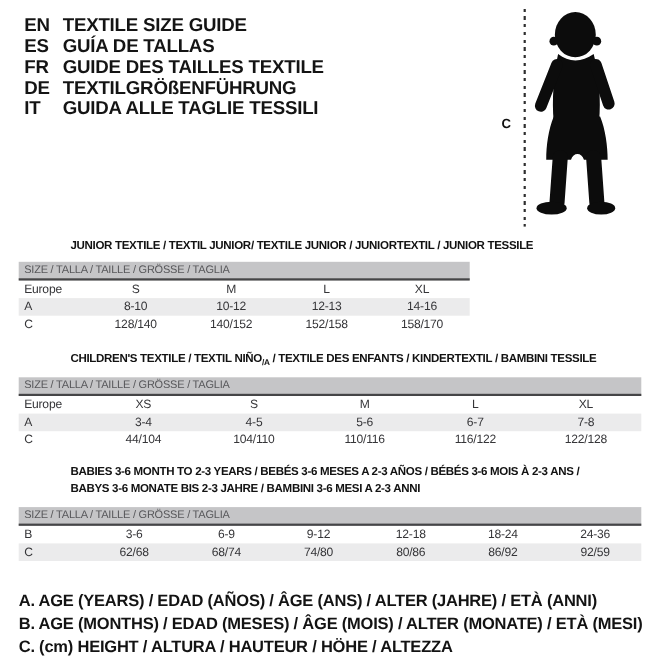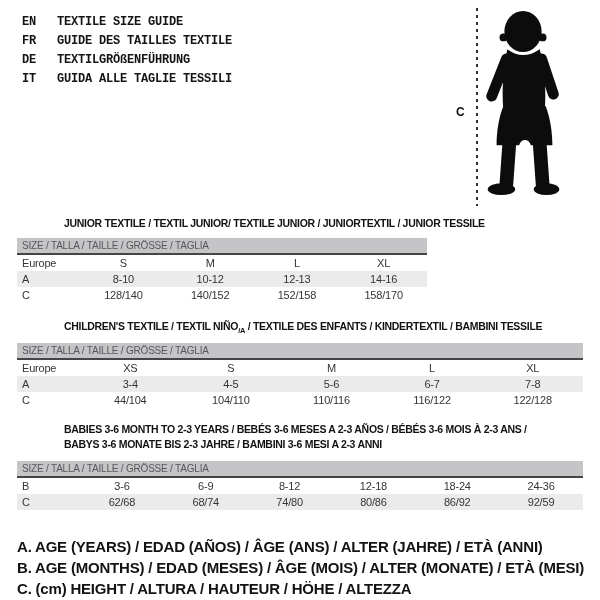--- a/index.html
+++ b/index.html
@@ -3,21 +3,21 @@
 <meta charset="utf-8">
 <style>
   html,body{margin:0;padding:0;}
   body{
     width:600px;height:600px;position:relative;background:#ffffff;
     font-family:"Liberation Sans", sans-serif;color:#1a1a1a;overflow:hidden;
     -webkit-font-smoothing:antialiased;
   }
   
   .lang-block{position:absolute;left:22px;top:13px;}
-  .lang-row{display:flex;line-height:19px;font-size:12px;font-weight:bold;letter-spacing:-0.2px;color:#141414;font-family:Liberation Mono, monospace;}
+  .lang-row{display:flex;line-height:19px;font-size:17px;font-weight:bold;letter-spacing:-0.2px;color:#141414;}
   .lang-code{width:35px;}
   
   .marker-line{position:absolute;left:476px;top:8px;width:2px;height:198px;
     background:repeating-linear-gradient(to bottom,#2e2e2e 0 3px,transparent 3px 7px);}
   .marker-label{position:absolute;left:456px;top:105px;font-size:12px;font-weight:bold;color:#111;}
   .baby{position:absolute;left:482px;top:8px;}
   
   .sec-title{position:absolute;font-size:10.5px;font-weight:bold;letter-spacing:-0.3px;color:#121212;white-space:nowrap;margin-left:47px;}
   .sec-title sub{font-size:7.5px;}
   #title-junior{left:17px;top:217px;}
@@ -38,20 +38,24 @@
   .legend{position:absolute;left:17px;top:536px;}
   .legend-line{line-height:21px;font-size:15px;font-weight:bold;letter-spacing:-0.2px;color:#131313;white-space:nowrap;}
 </style>
 </head>
 <body>
 
 <div class="lang-block">
   <div class="lang-row">
     <span class="lang-code">EN</span>
     <span class="lang-label">TEXTILE SIZE GUIDE</span>
+  </div>
+  <div class="lang-row">
+    <span class="lang-code">ES</span>
+    <span class="lang-label">GUÍA DE TALLAS</span>
   </div>
   <div class="lang-row">
     <span class="lang-code">FR</span>
     <span class="lang-label">GUIDE DES TAILLES TEXTILE</span>
   </div>
   <div class="lang-row">
     <span class="lang-code">DE</span>
     <span class="lang-label">TEXTILGRÖßENFÜHRUNG</span>
   </div>
   <div class="lang-row">
@@ -136,21 +140,21 @@
 <div class="sec-title" id="title-babies">
   <div>BABIES 3-6 MONTH TO 2-3 YEARS / BEBÉS 3-6 MESES A 2-3 AÑOS / BÉBÉS 3-6 MOIS À 2-3 ANS /</div>
   <div>BABYS 3-6 MONATE BIS 2-3 JAHRE / BAMBINI 3-6 MESI A 2-3 ANNI</div>
 </div>
 <div class="t-table" id="table-babies">
   <div class="t-bar">SIZE / TALLA / TAILLE / GRÖSSE / TAGLIA</div>
   <div class="t-row">
     <div class="t-label">B</div>
     <div class="t-cell">3-6</div>
     <div class="t-cell">6-9</div>
-    <div class="t-cell">8-12</div>
+    <div class="t-cell">9-12</div>
     <div class="t-cell">12-18</div>
     <div class="t-cell">18-24</div>
     <div class="t-cell">24-36</div>
   </div>
   <div class="t-row striped">
     <div class="t-label">C</div>
     <div class="t-cell">62/68</div>
     <div class="t-cell">68/74</div>
     <div class="t-cell">74/80</div>
     <div class="t-cell">80/86</div>

